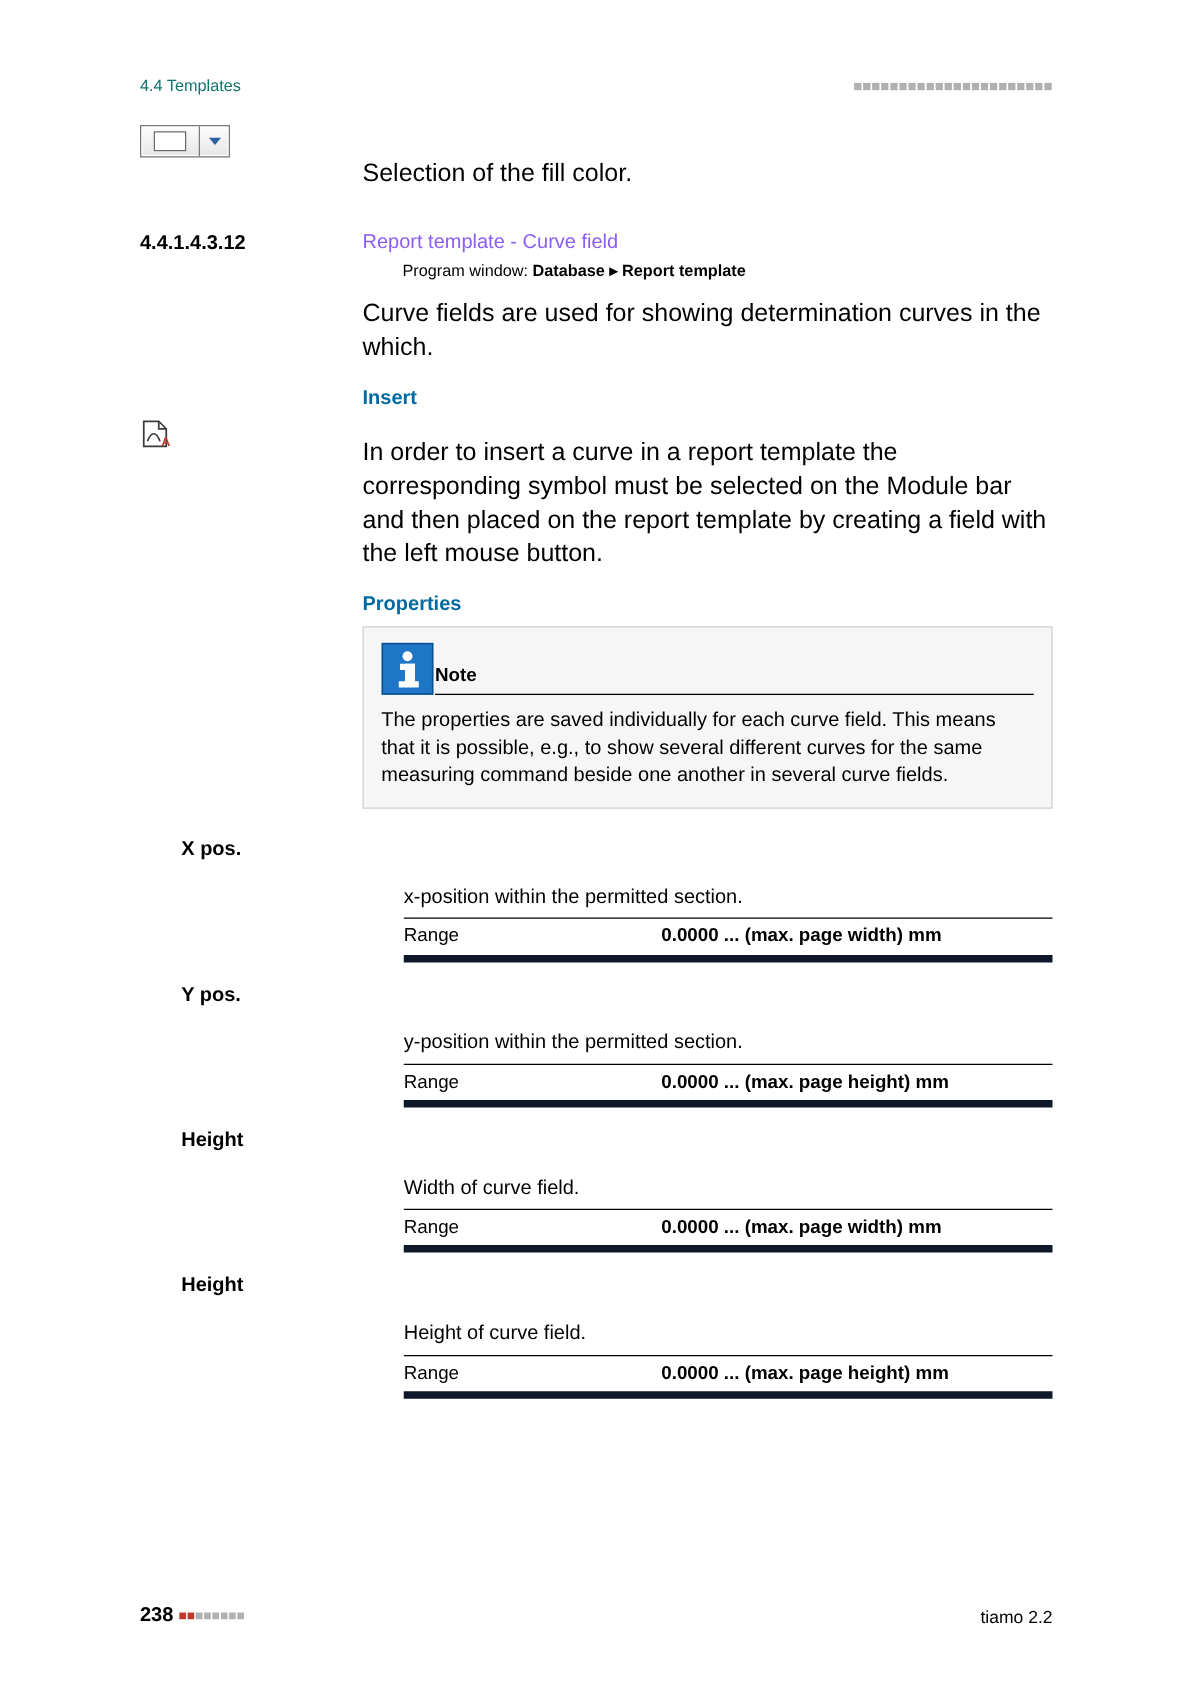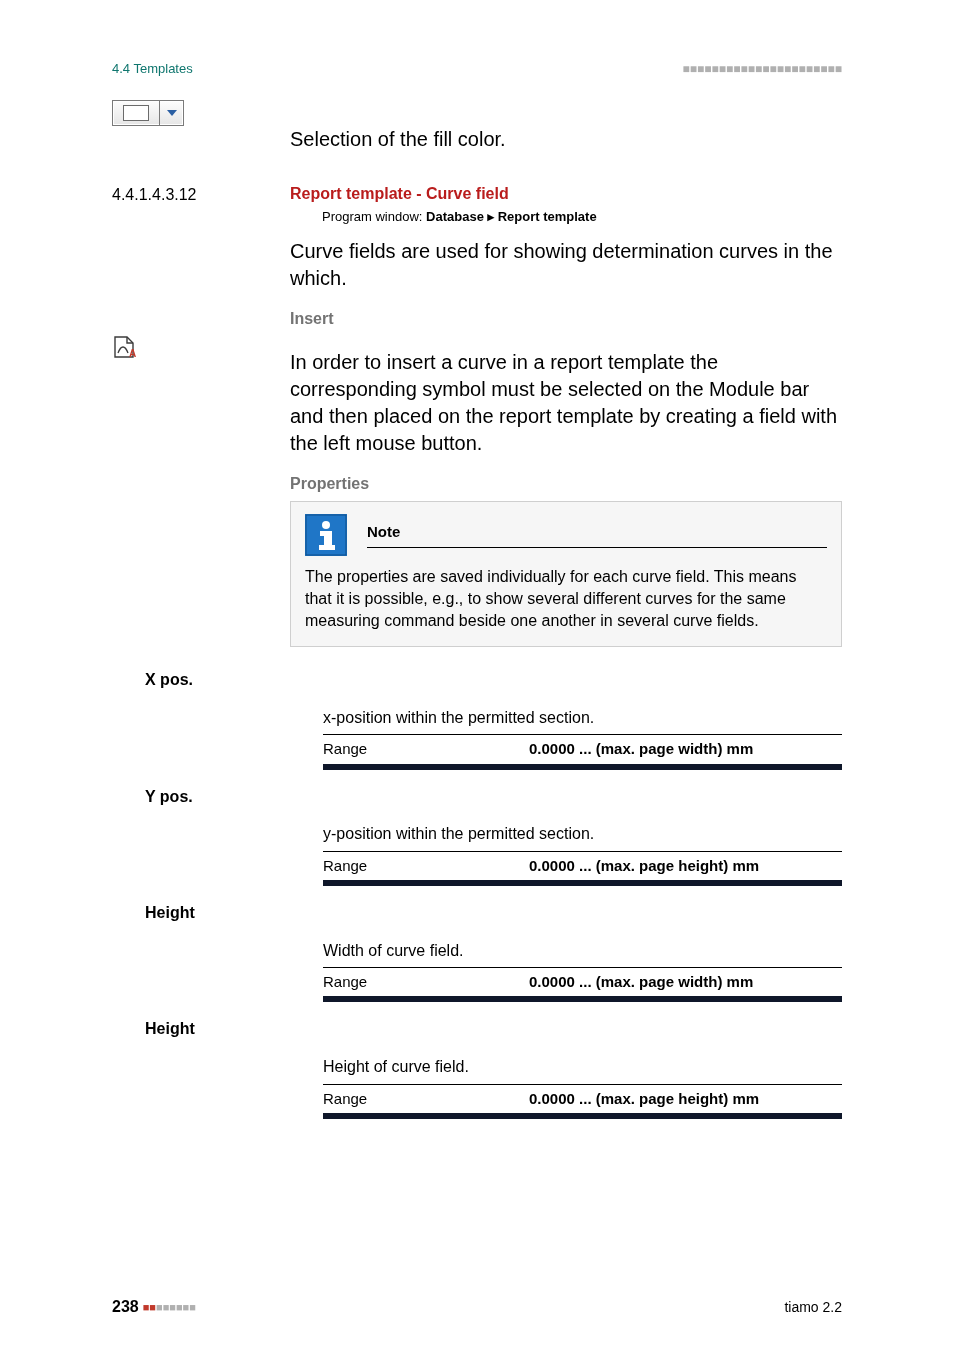--- a/index.html
+++ b/index.html
@@ -75,62 +75,62 @@
   }
   .fill-color-widget .drop-part {
     flex: 1;
     display: flex;
     align-items: center;
     justify-content: center;
   }
   .fill-color-widget .drop-part svg { display:block; }
 
   .sec-num {
-    font-weight: 400;
+    font-weight: 700;
     font-size: 16px;
     color: #000;
     white-space: nowrap;
     padding-top: 1px;
   }
   .sec-title {
-    font-weight: 700;
-    font-size: 16px;
-    color: #b91c1c;
+    font-weight: 400;
+    font-size: 16px;
+    color: #8b5cf6;
     margin-bottom: 4px;
   }
   .program-window {
     font-size: 13px;
     margin: 2px 0 12px 32px;
   }
   .program-window .lbl { }
   .program-window .val { font-weight: 700; }
   .body-text {
     font-size: 20px;
     margin-bottom: 16px;
   }
   .subhead {
     font-weight: 700;
-    color: #737373;
+    color: #0369a1;
     font-size: 16px;
     margin-top: 6px;
     margin-bottom: 6px;
   }
   .insert-icon {
     margin-top: 0px;
   }
   .note-box {
     border: 1px solid #cfcfcf;
     background: #f6f6f6;
     padding: 12px 14px 14px 14px;
     margin-bottom: 22px;
   }
   .note-head {
     display: flex;
-    align-items: center;
-    gap: 20px;
+    align-items: flex-end;
+    gap: 1px;
     margin-bottom: 10px;
   }
   .note-icon {
     width: 42px;
     height: 42px;
     flex: 0 0 42px;
   }
   .note-title-wrap {
     flex: 1;
   }
@@ -170,21 +170,21 @@
     width: 206px;
     flex: 0 0 206px;
   }
   .range-table .rt-value {
     font-weight: 700;
     flex: 1;
   }
 
   .footer {
     position: absolute;
-    bottom: 32px;
+    bottom: 46px;
     left: 112px;
     right: 112px;
     display: flex;
     justify-content: space-between;
     align-items: center;
     font-size: 14px;
   }
   .footer .pgno { font-weight: 700; font-size: 16px; display:flex; align-items:center; gap:4px;}
   .dashes-short {
     letter-spacing: 0;

